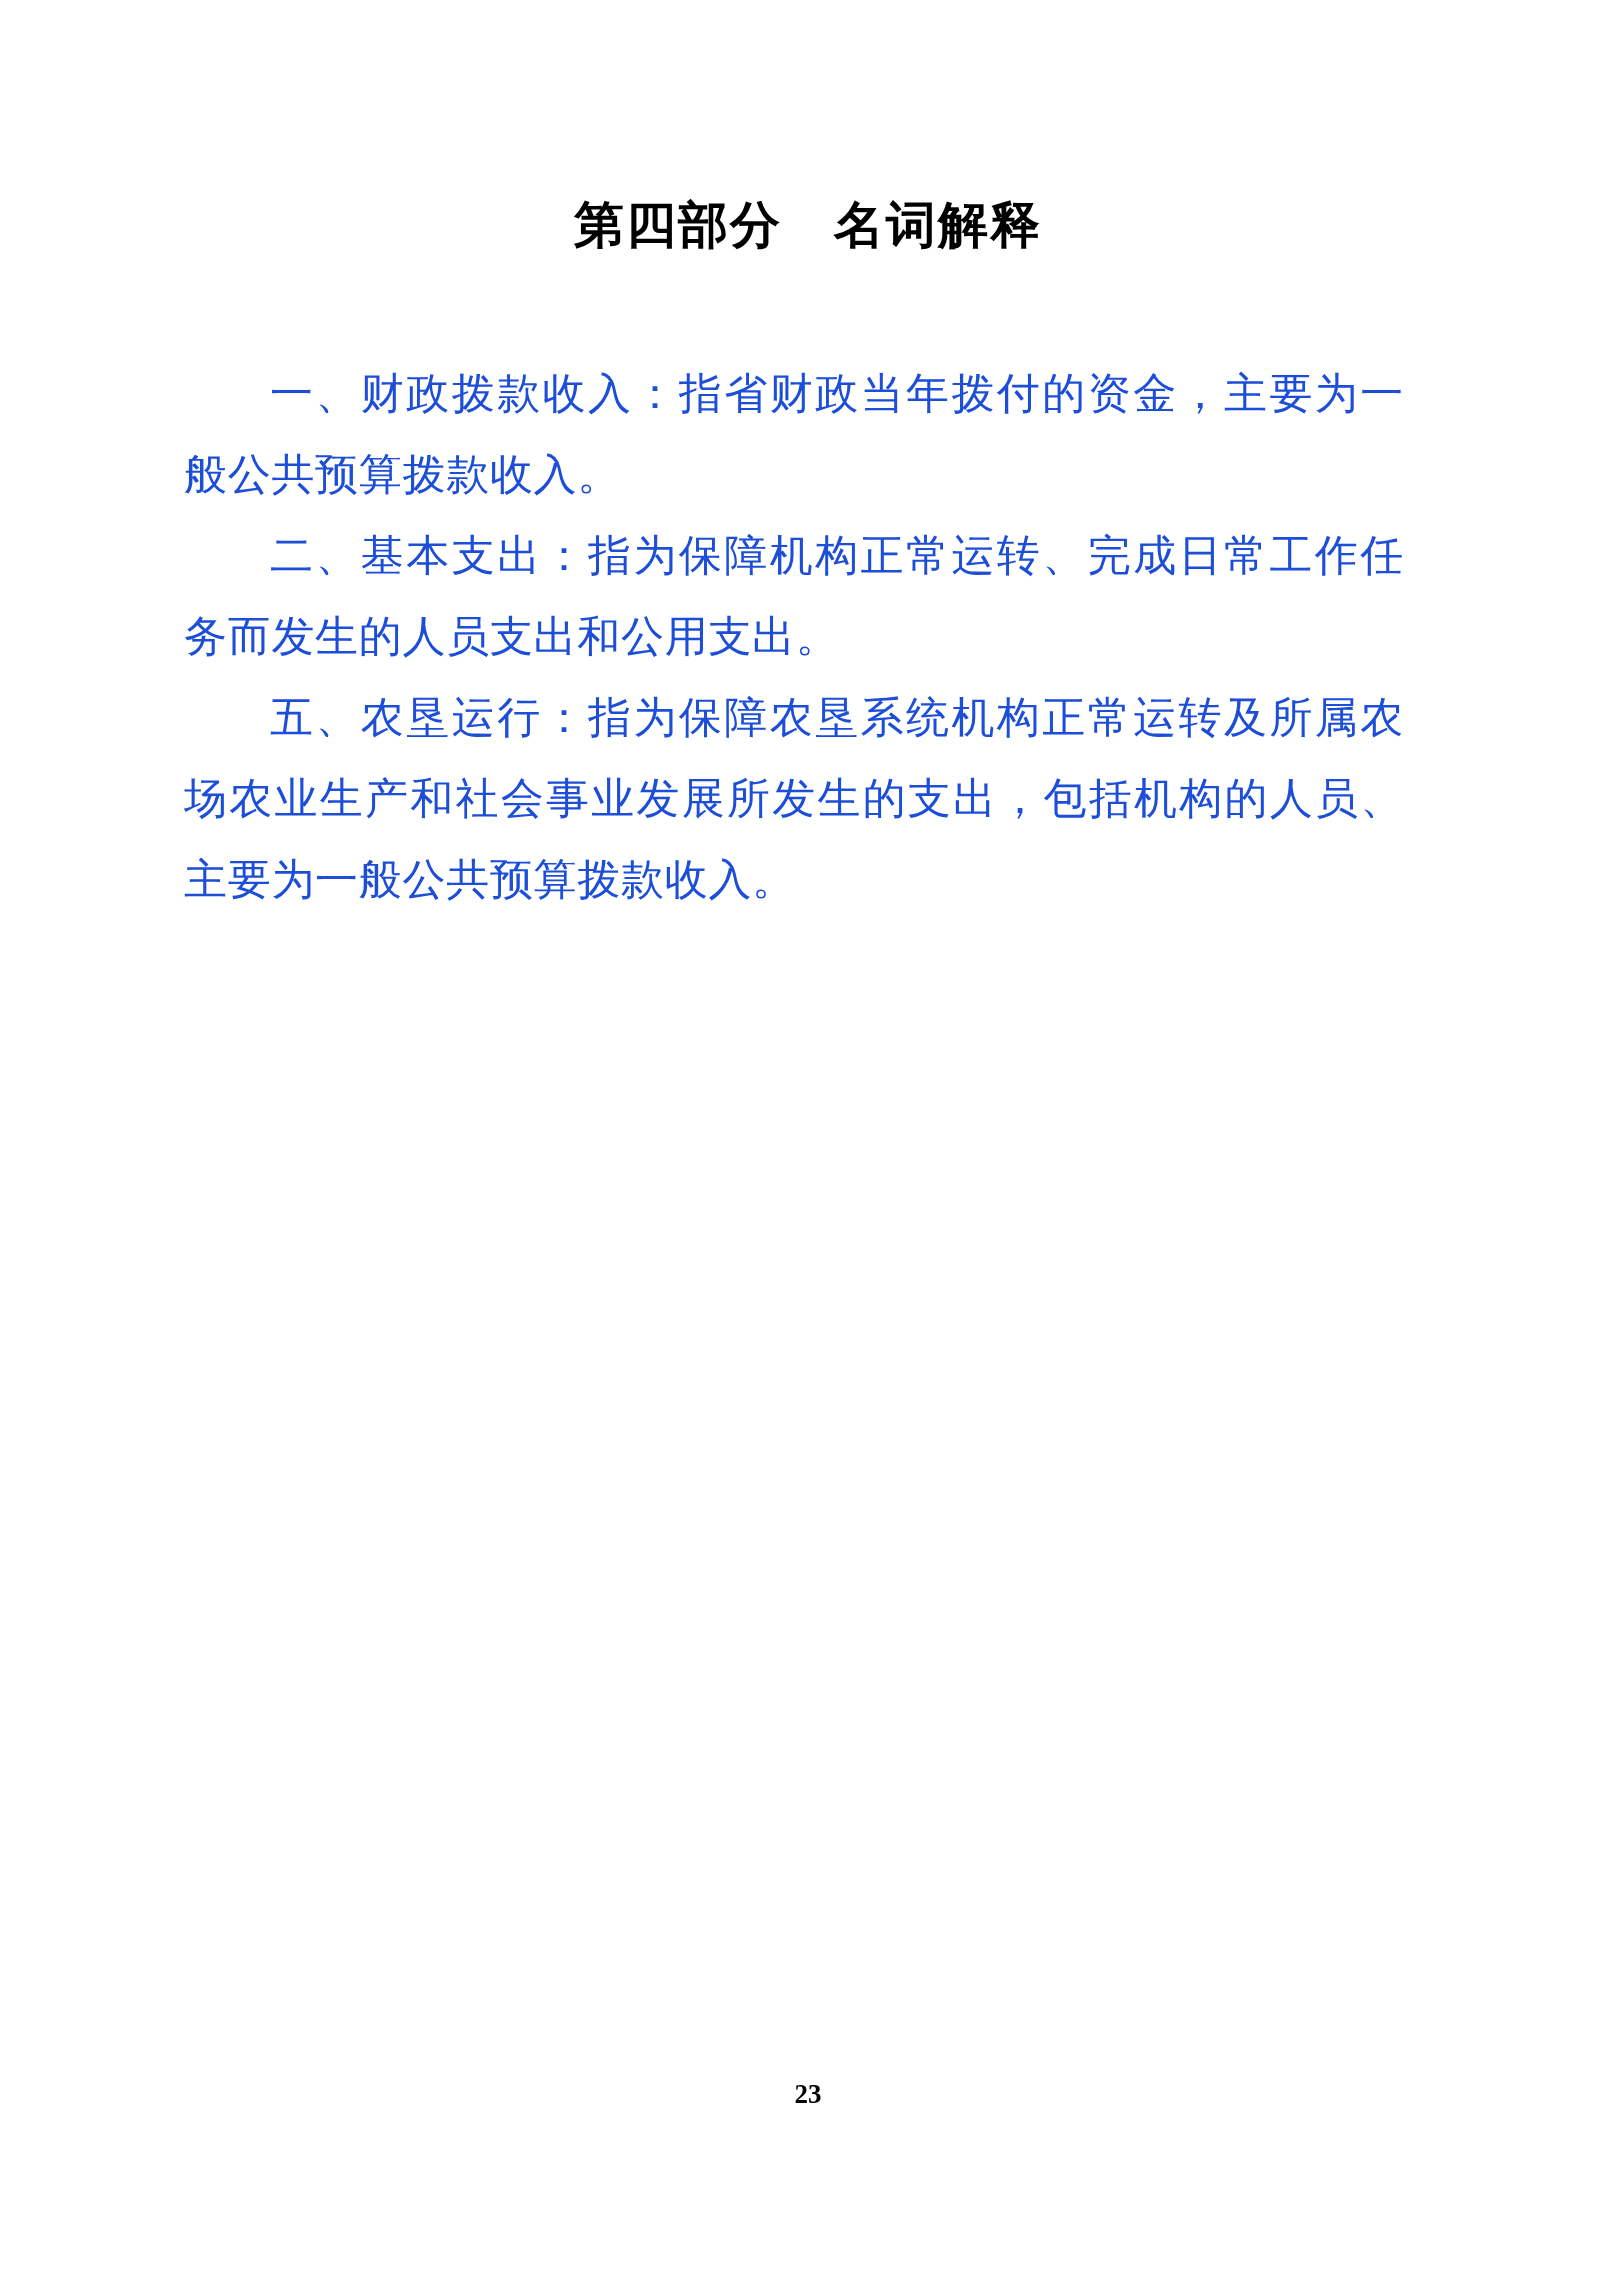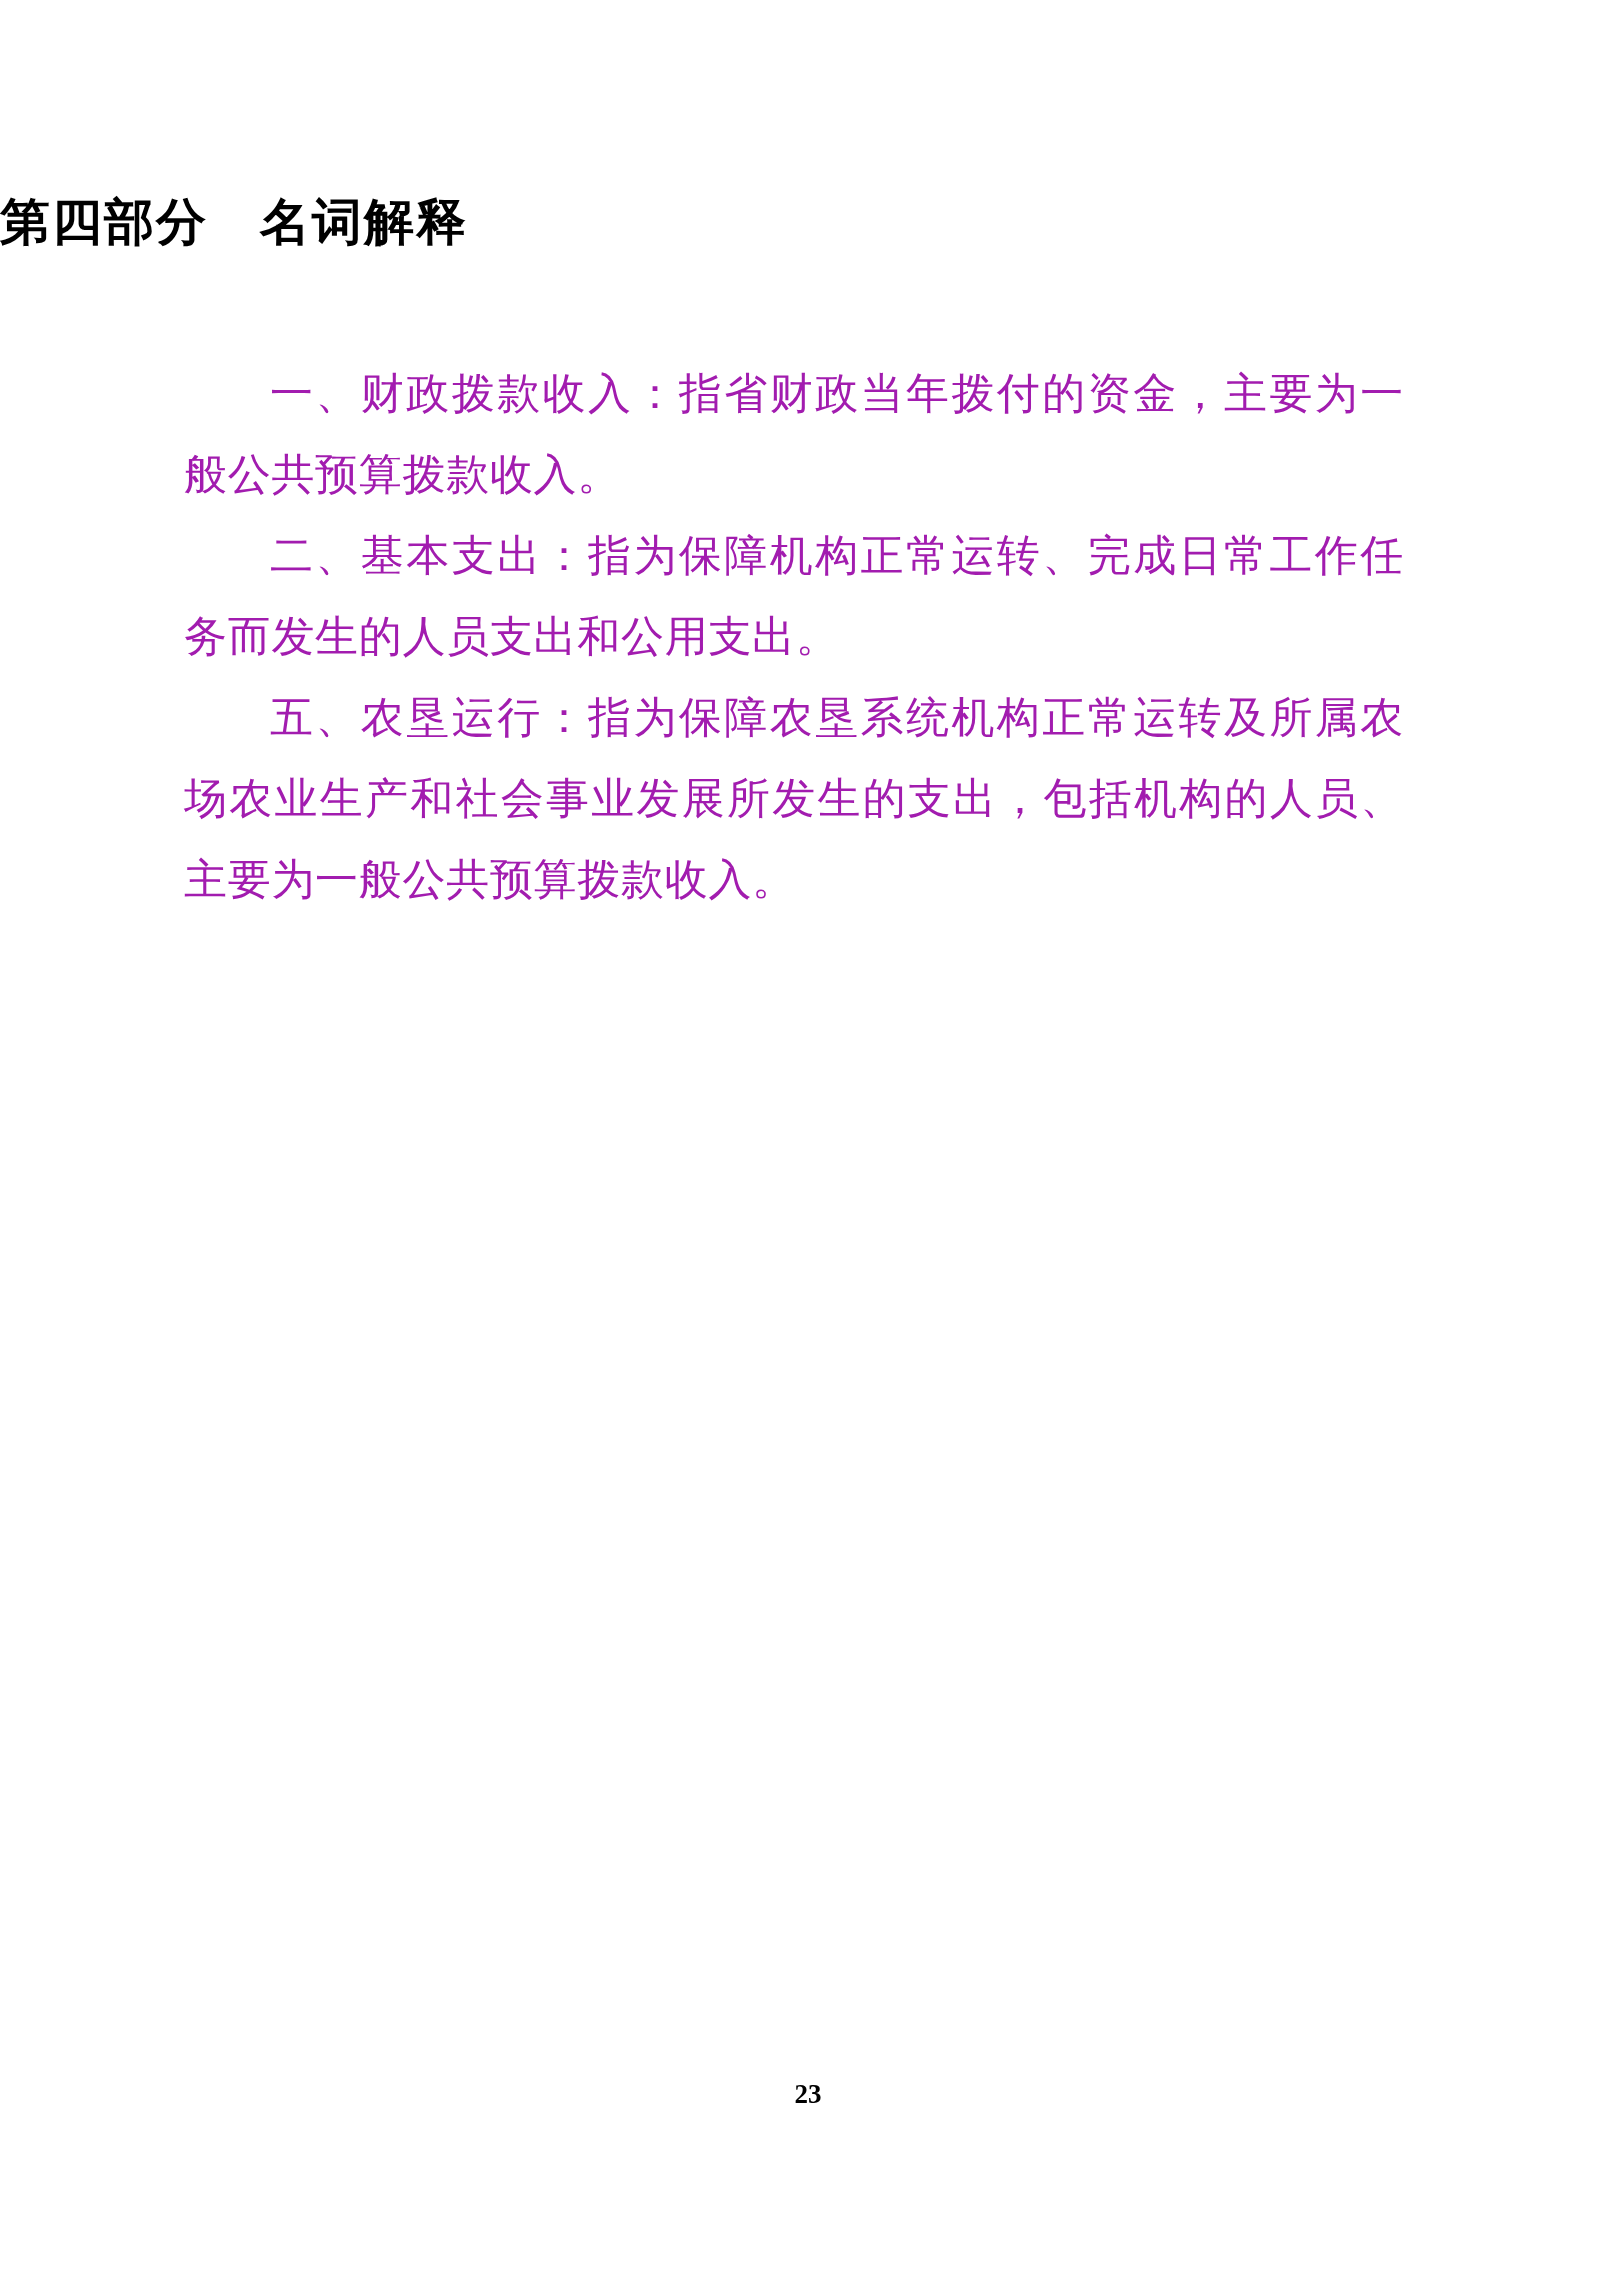--- a/index.html
+++ b/index.html
@@ -12,34 +12,35 @@
     width: 1616px;
     height: 2284px;
     background: #ffffff;
     color: #000000;
     font-family: "Liberation Serif", "DejaVu Serif", serif;
     overflow: hidden;
   }
   .doc-title {
     margin: 0;
     padding-top: 197px;
-    font-family: Liberation Mono, monospace;
+    text-align: center;
+    font-family: Liberation Serif, serif;
     font-weight: 700;
     font-size: 50px;
     line-height: 57px;
     letter-spacing: 2px;
     color: #000000;
   }
   .doc-body {
     margin: 99px 212px 0 184px;
     font-size: 43px;
     line-height: 81px;
     text-align: justify;
     letter-spacing: 0.7px;
-    color: #a21caf;
+    color: #1d4ed8;
   }
   .doc-body p {
     margin: 0;
     padding: 0;
     text-indent: 2em;
   }
   .page-footer {
     position: absolute;
     top: 2079px;
     left: 0;

